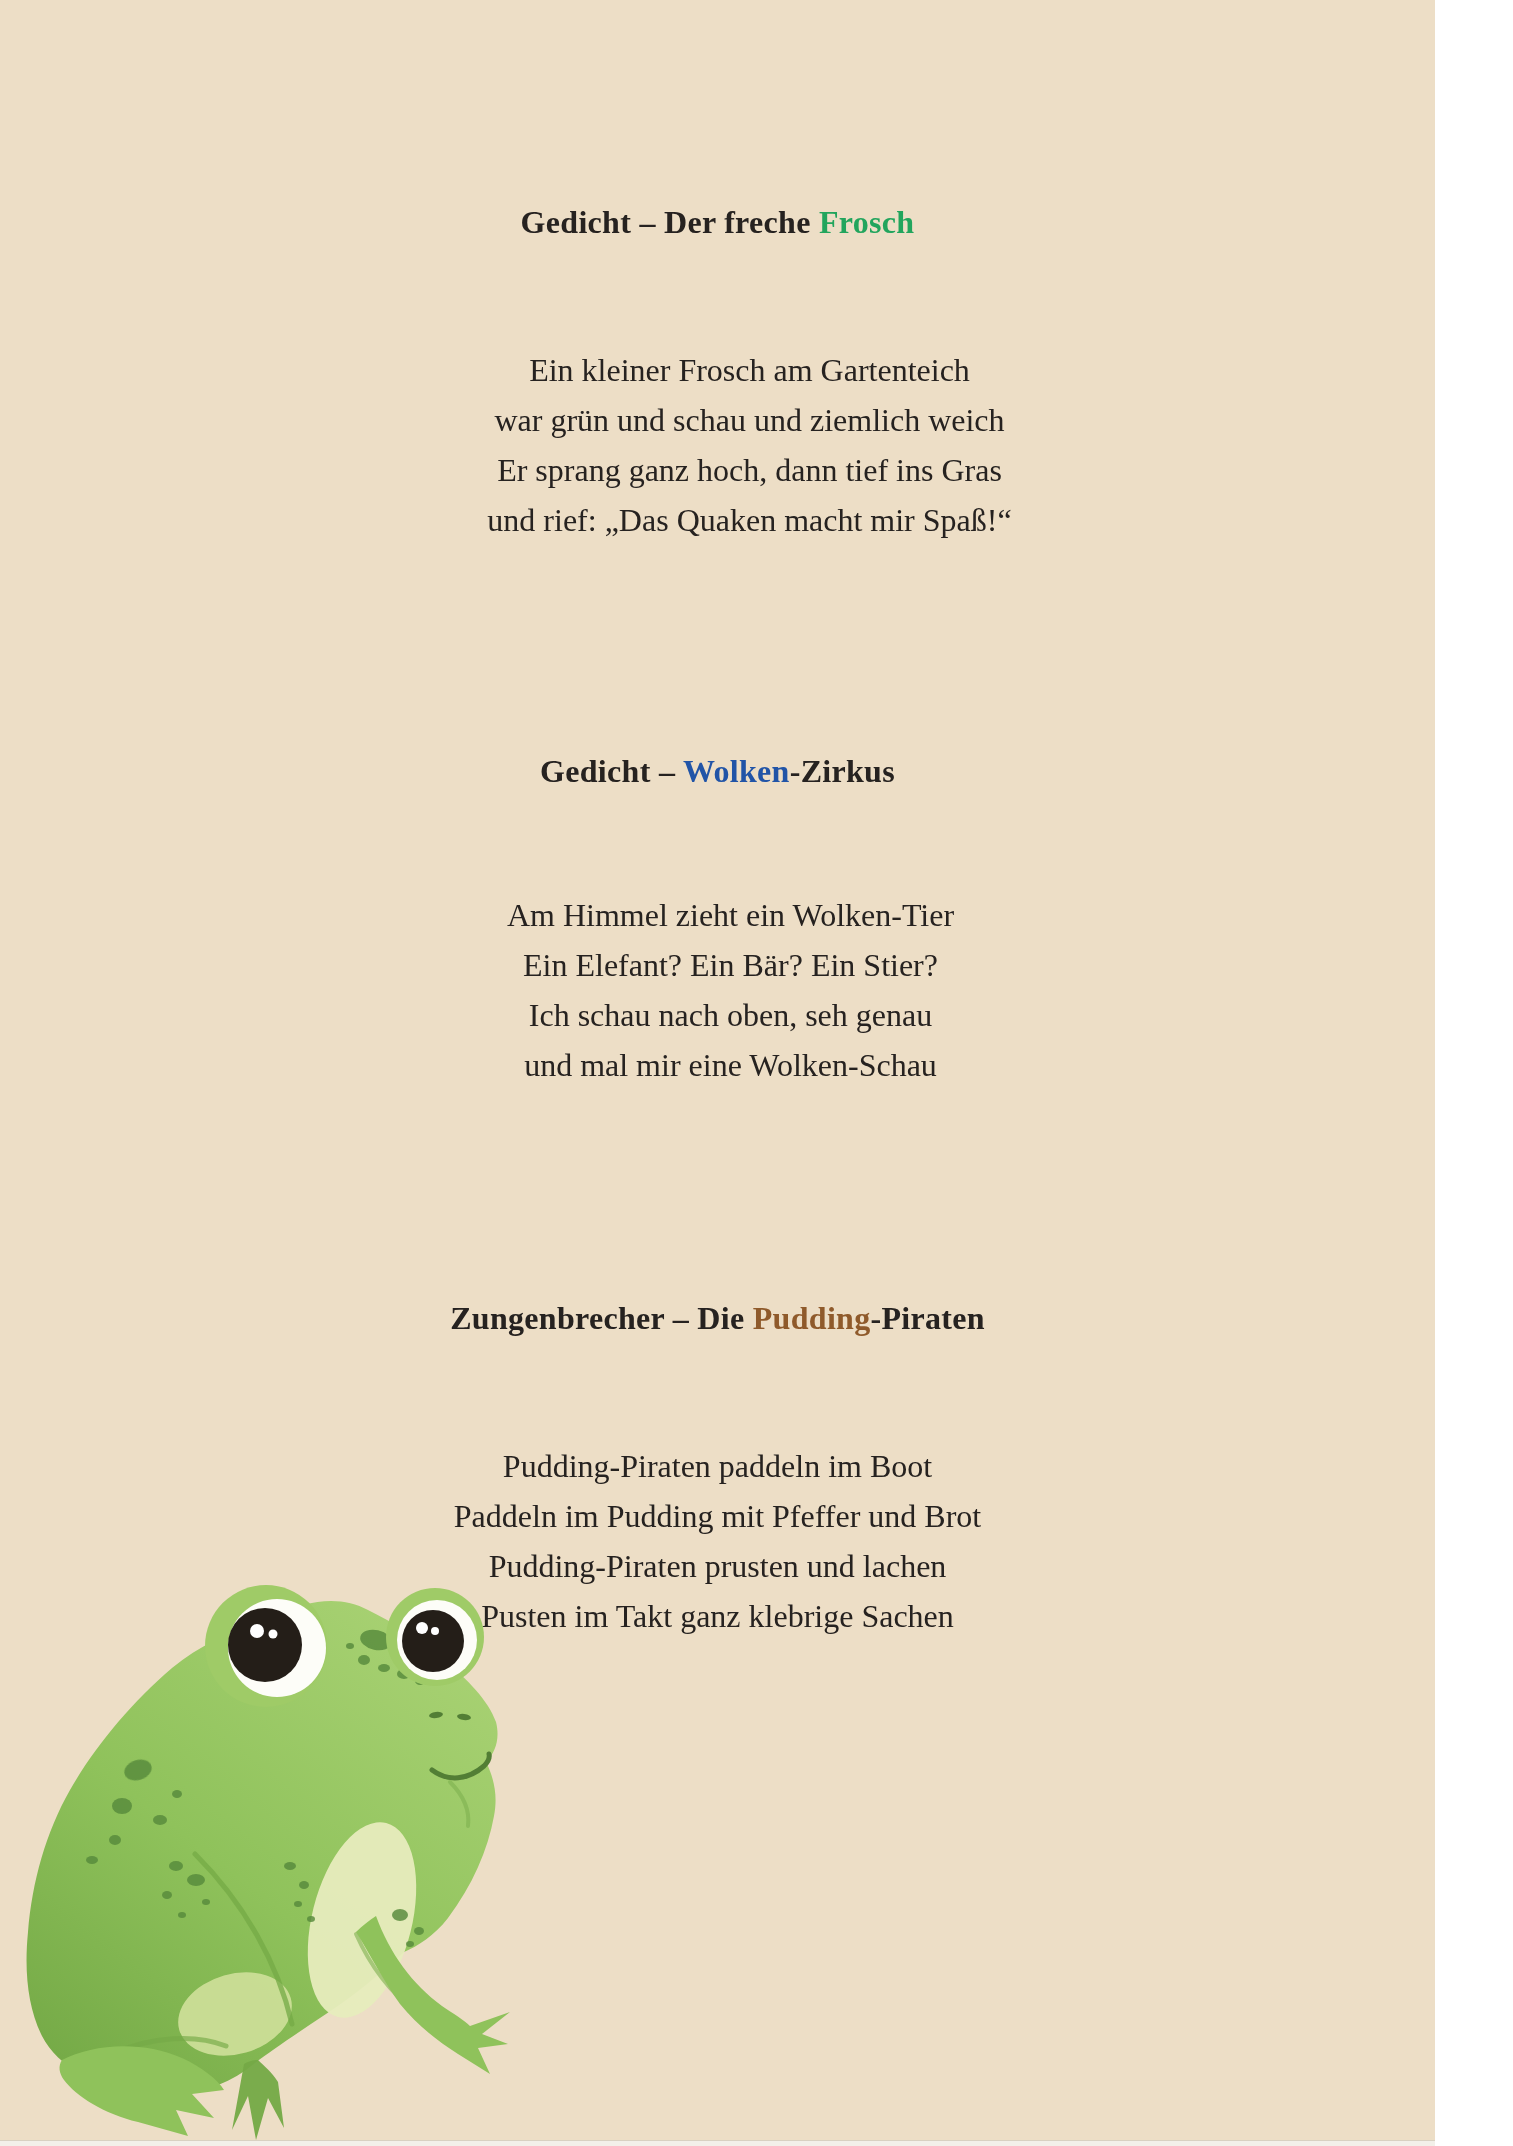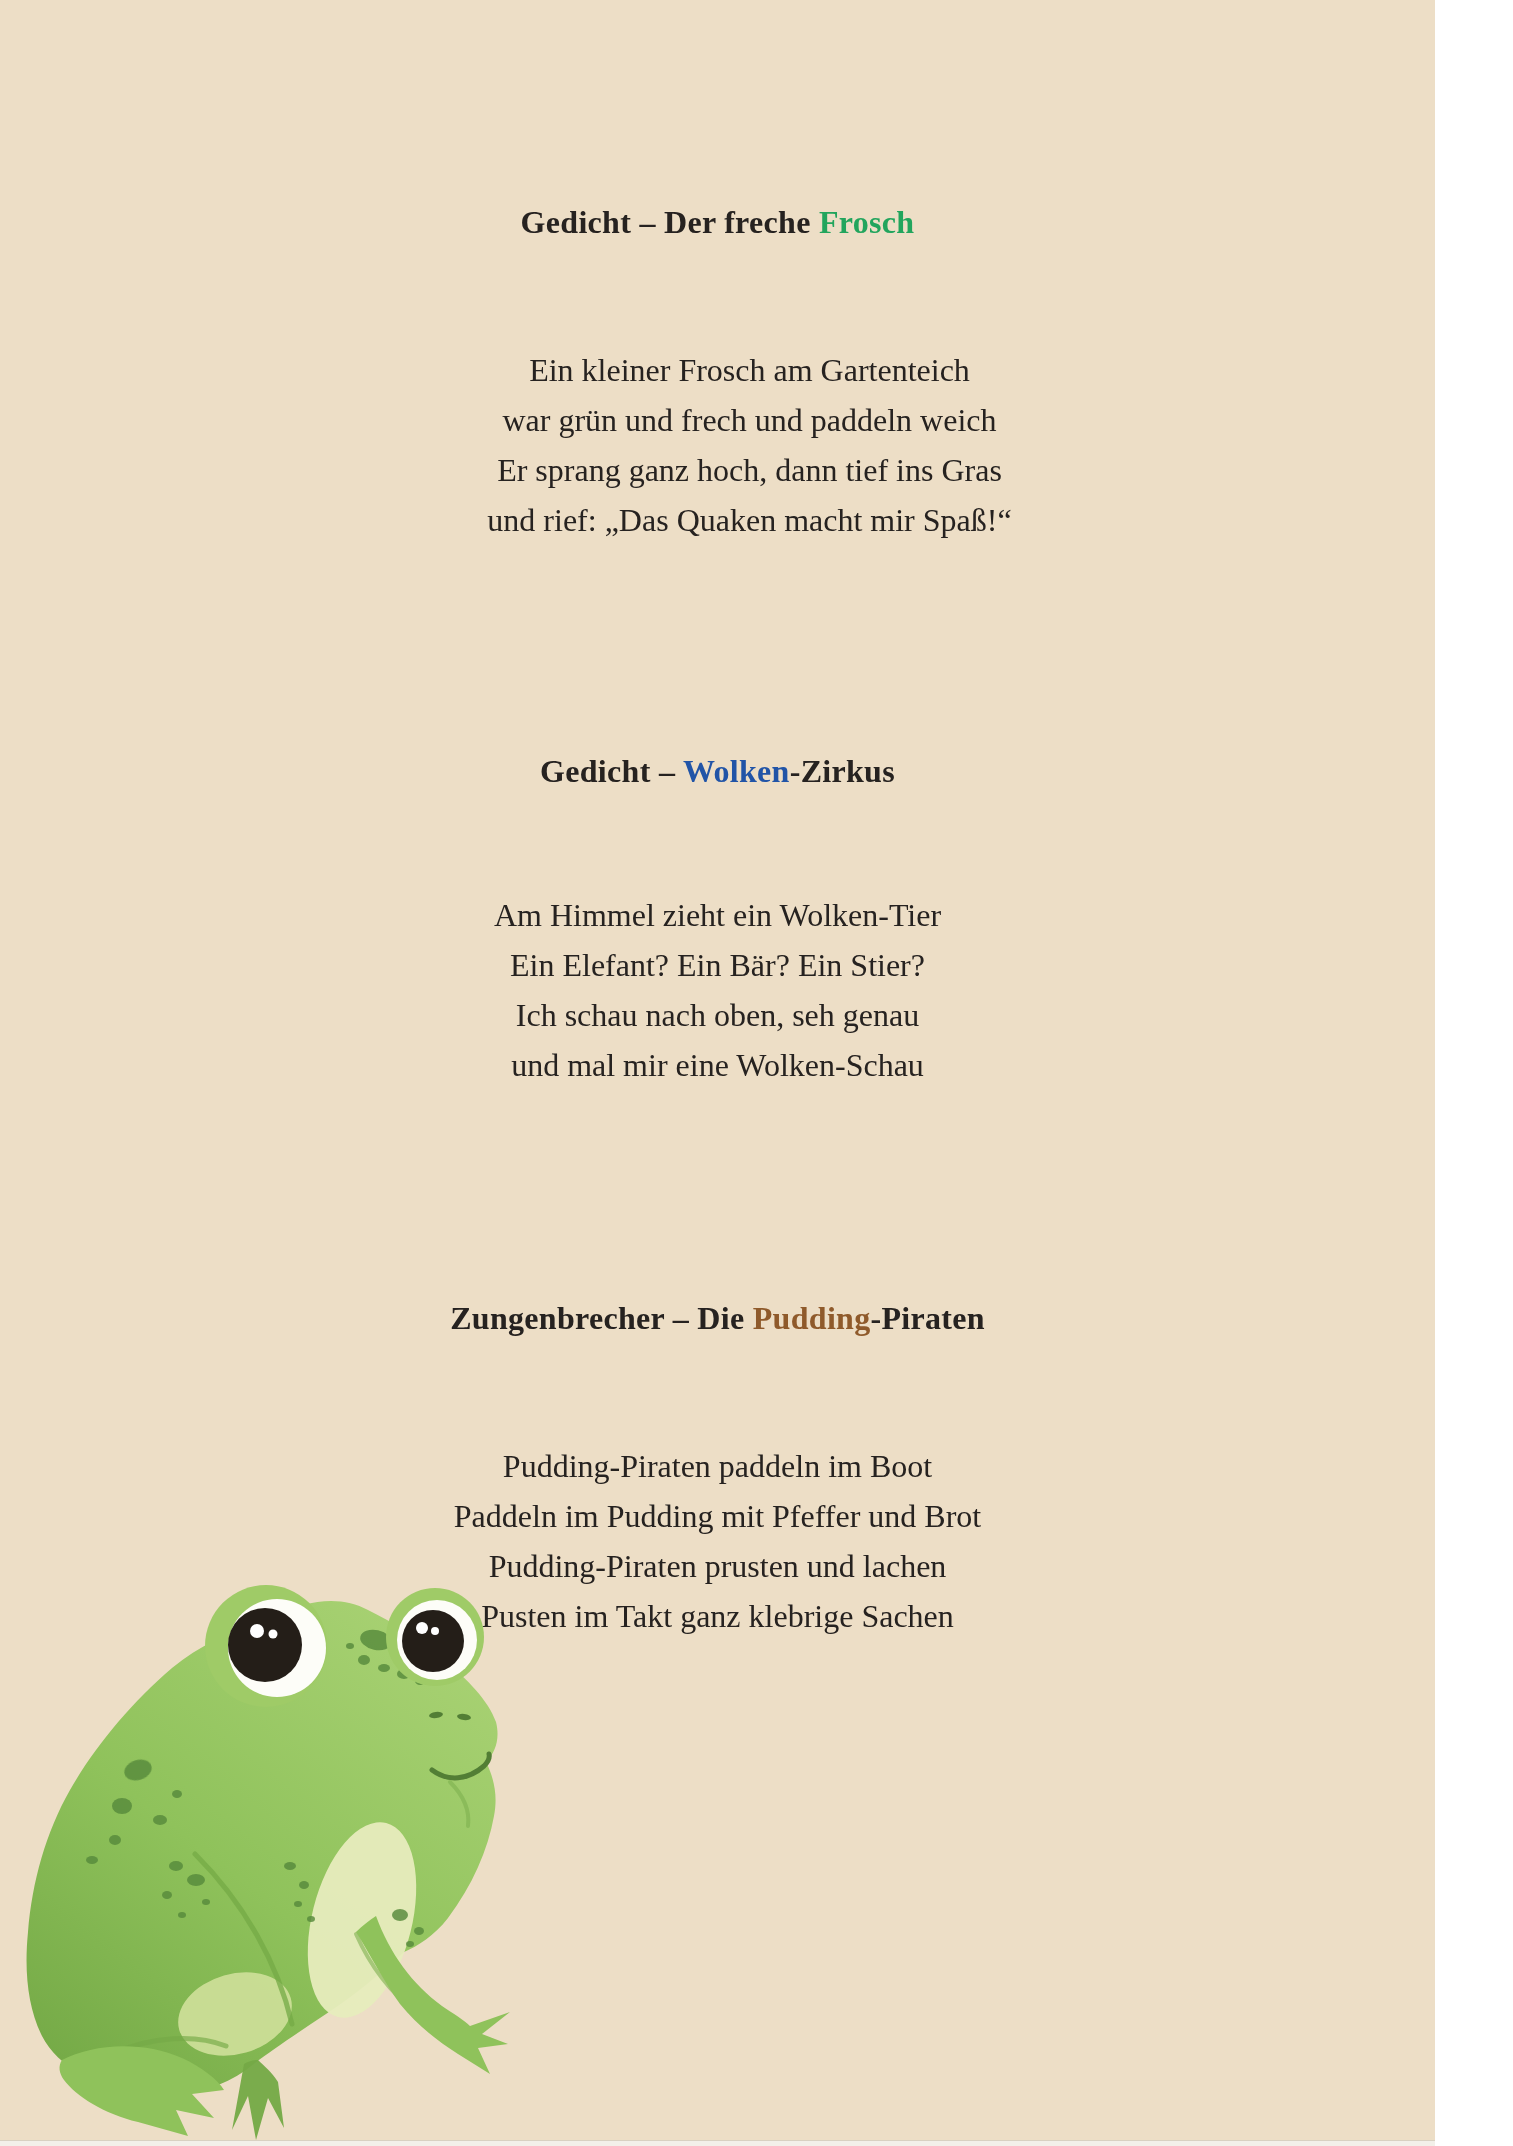--- a/index.html
+++ b/index.html
@@ -28,21 +28,21 @@
     left: 0;
     width: 100%;
     text-align: center;
     font-size: 32px;
     line-height: 50px;
     font-weight: normal;
   }
   .t1 { top: 203px; }
   .p1 { top: 345px; padding-left: 32px; }
   .t2 { top: 752px; }
-  .p2 { top: 890px; }
+  .p2 { top: 890px; margin-left: 13px; }
   .t3 { top: 1299px; }
   .p3 { top: 1441px; }
   .frog {
     position: absolute;
     left: 20px;
     top: 1582px;
     width: 495px;
     height: 560px;
   }
   .footer-strip {
@@ -57,21 +57,21 @@
   }
 </style>
 </head>
 <body>
 
 <main class="canvas" style="color: rgb(38, 34, 32); background: rgb(237, 222, 198);">
 
   <h2 class="section-title t1"><span>Gedicht – Der freche </span><span style="color: rgb(34, 165, 93);">Frosch</span><span></span></h2>
   <div class="poem p1">
     <div class="line">Ein kleiner Frosch am Gartenteich</div>
-    <div class="line">war grün und frech und paddeln weich</div>
+    <div class="line">war grün und schau und ziemlich weich</div>
     <div class="line">Er sprang ganz hoch, dann tief ins Gras</div>
     <div class="line">und rief: „Das Quaken macht mir Spaß!“</div>
   </div>
 
   <h2 class="section-title t2"><span>Gedicht – </span><span style="color: rgb(33, 84, 167);">Wolken</span><span>-Zirkus</span></h2>
   <div class="poem p2">
     <div class="line">Am Himmel zieht ein Wolken-Tier</div>
     <div class="line">Ein Elefant? Ein Bär? Ein Stier?</div>
     <div class="line">Ich schau nach oben, seh genau</div>
     <div class="line">und mal mir eine Wolken-Schau</div>

